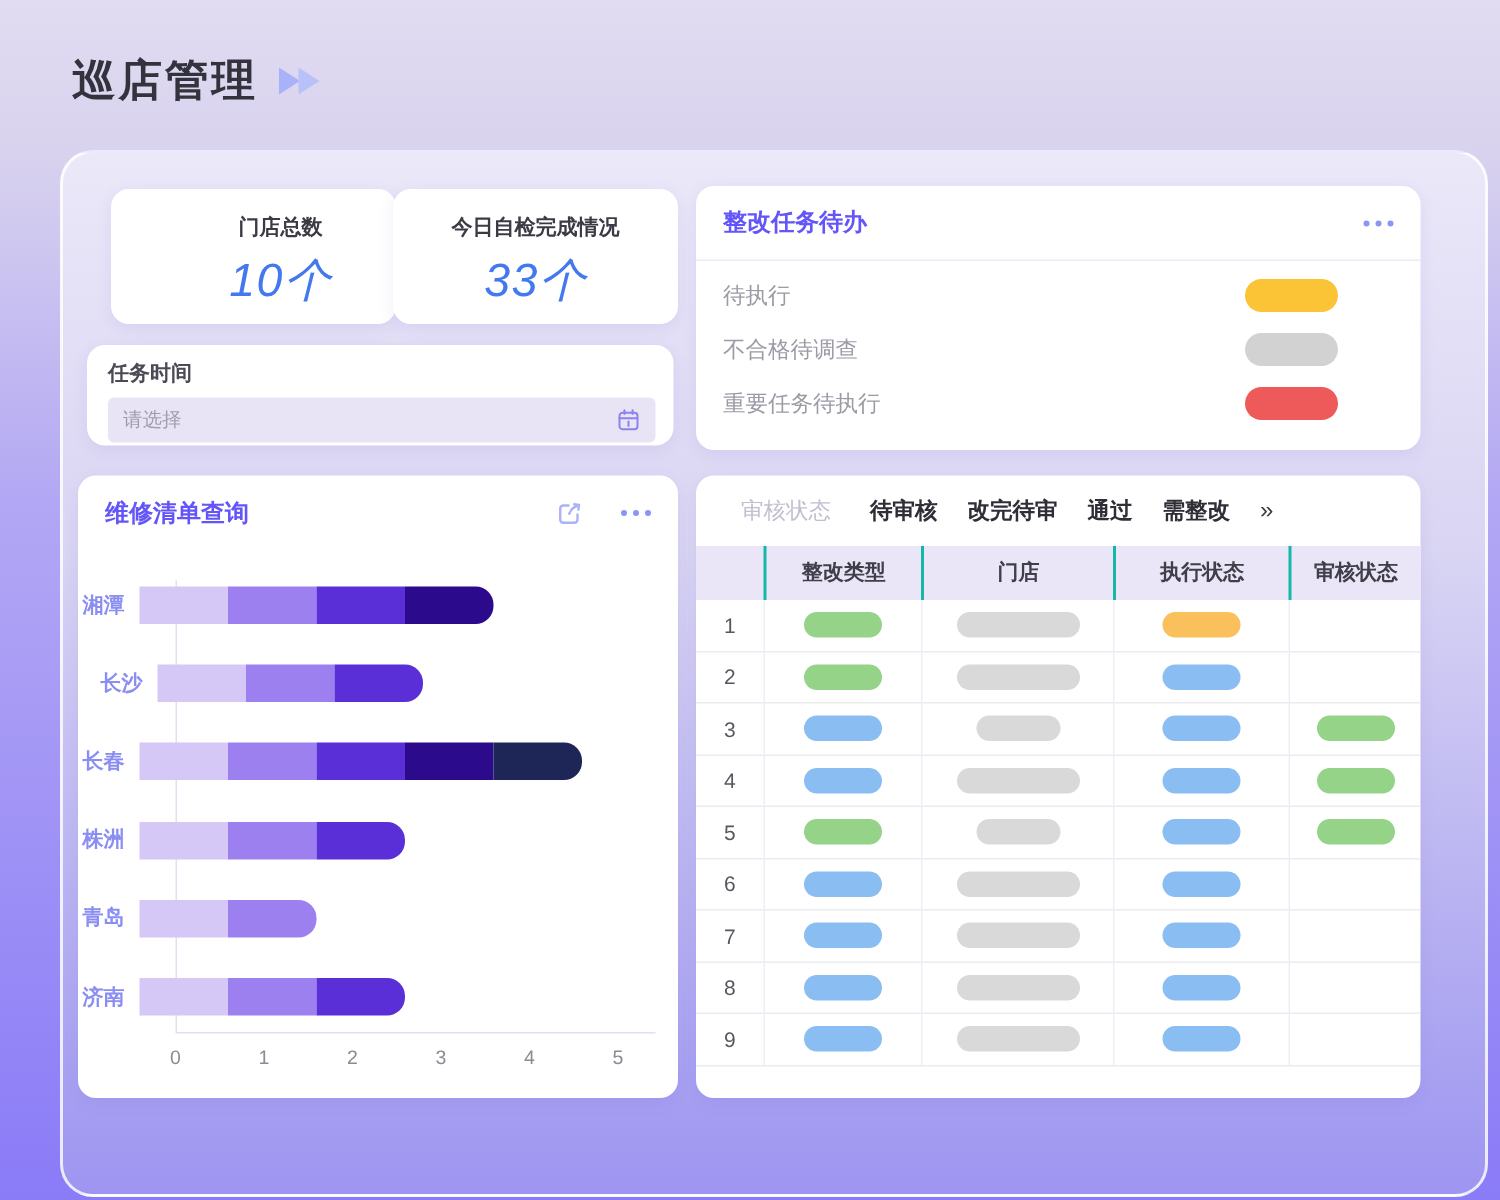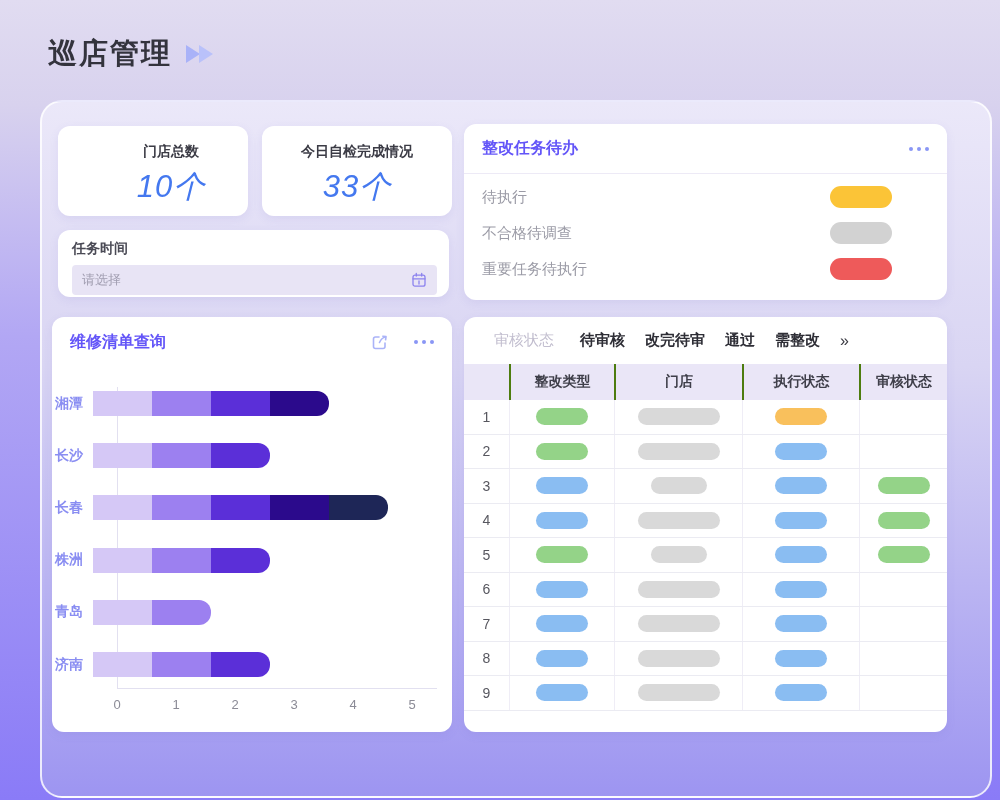--- a/index.html
+++ b/index.html
@@ -68,21 +68,21 @@
 
   
   .table-card { left:422px; top:215px; width:483px; height:415px; overflow:hidden; }
   .filter-row { display:flex; align-items:center; height:47px; padding-left:30px; }
   .f-label { font-size:15px; color:#c2becf; margin-right:26px; }
   .f-opt { font-size:15px; font-weight:600; color:#2e2e36; margin-right:20px; cursor:pointer; }
   .f-more { font-size:16px; color:#3a3a42; cursor:pointer; }
   .t-head { display:flex; height:36px; background:#eae6f7; }
   .t-hcell { display:flex; align-items:center; justify-content:center; font-size:14px;
              font-weight:600; color:#3f3f4a; }
-  .t-hcell + .t-hcell { border-left:2px solid #4d7c0f; }
+  .t-hcell + .t-hcell { border-left:2px solid #14b8a6; }
   .t-row { display:flex; height:34.5px; border-bottom:1px solid #ebebf2; }
   .t-cell { display:flex; align-items:center; justify-content:center; }
   .t-cell + .t-cell { border-left:1px solid #efedf6; }
   .t-num { font-size:14px; color:#57575f; }
   .t-pill { height:17px; border-radius:9px; }
   svg { display:block; }
 </style>
 </head>
 <body>
 
@@ -91,21 +91,21 @@
   <div class="title-row">
     <span class="page-title">巡店管理</span>
     <span class="play-icons">
         <i></i>
         <i></i>
       </span>
   </div>
 
   <div class="main-panel">
 
-    <div class="card stat-card" style="left:16px; top:24px;padding-left:36px;">
+    <div class="card stat-card" style="left:32px; top:24px;padding-left:36px;">
       <div class="stat-label">门店总数</div>
       <div class="stat-value">10个</div>
     </div>
 
     <div class="card stat-card" style="left:220px; top:24px;">
       <div class="stat-label">今日自检完成情况</div>
       <div class="stat-value">33个</div>
     </div>
 
     <div class="card todo-card">
@@ -173,21 +173,21 @@
         <div id="chart-rows">
             <div class="c-row" style="top: 4px;">
               <div class="c-label">湘潭</div>
               <div class="c-bar">
                 <div class="c-seg" style="width: 59px; background: rgb(213, 200, 246);"></div>
                 <div class="c-seg" style="width: 59px; background: rgb(156, 128, 240);"></div>
                 <div class="c-seg" style="width: 59px; background: rgb(91, 47, 216);"></div>
                 <div class="c-seg cap" style="width: 59px; background: rgb(43, 10, 140);"></div>
               </div>
             </div>
-            <div class="c-row" style="top: 56.2px;">
+            <div class="c-row" style="top: 56.2px; padding-left: 12px;">
               <div class="c-label">长沙</div>
               <div class="c-bar">
                 <div class="c-seg" style="width: 59px; background: rgb(213, 200, 246);"></div>
                 <div class="c-seg" style="width: 59px; background: rgb(156, 128, 240);"></div>
                 <div class="c-seg cap" style="width: 59px; background: rgb(91, 47, 216);"></div>
               </div>
             </div>
             <div class="c-row" style="top: 108.4px;">
               <div class="c-label">长春</div>
               <div class="c-bar">

